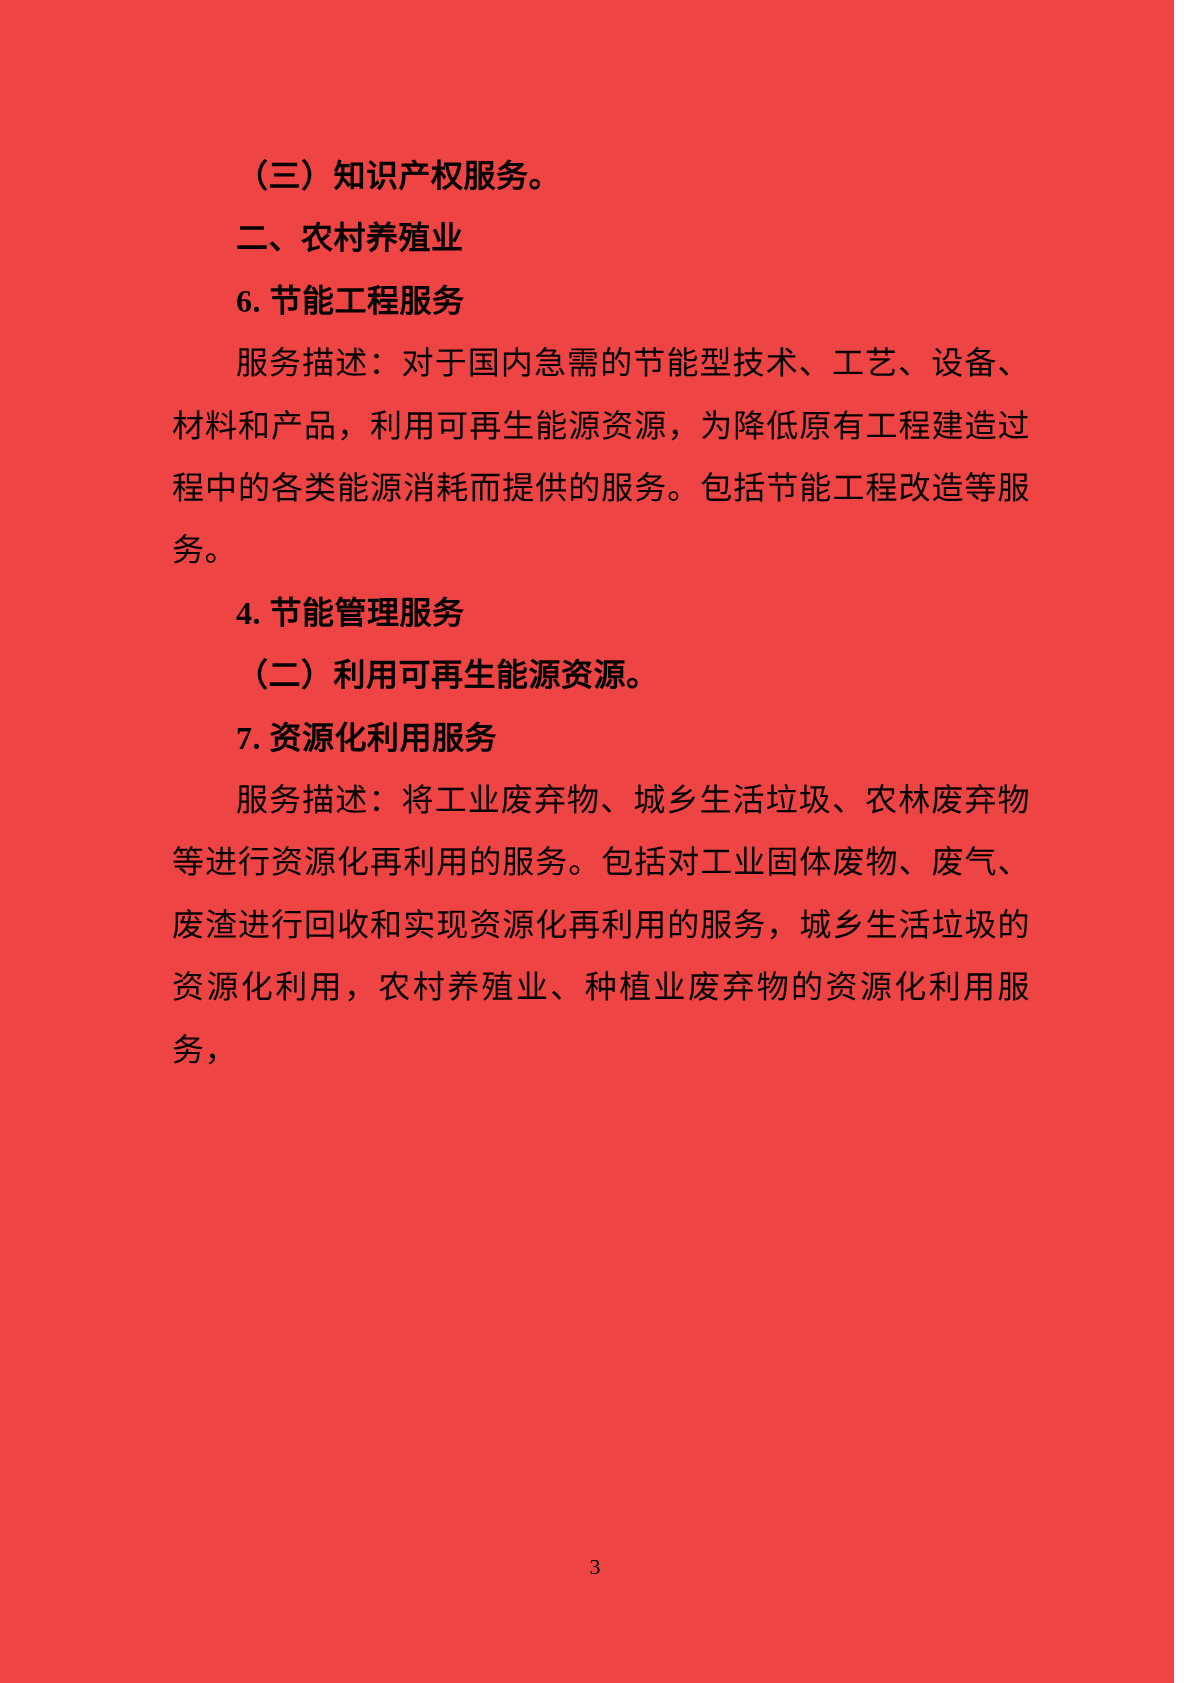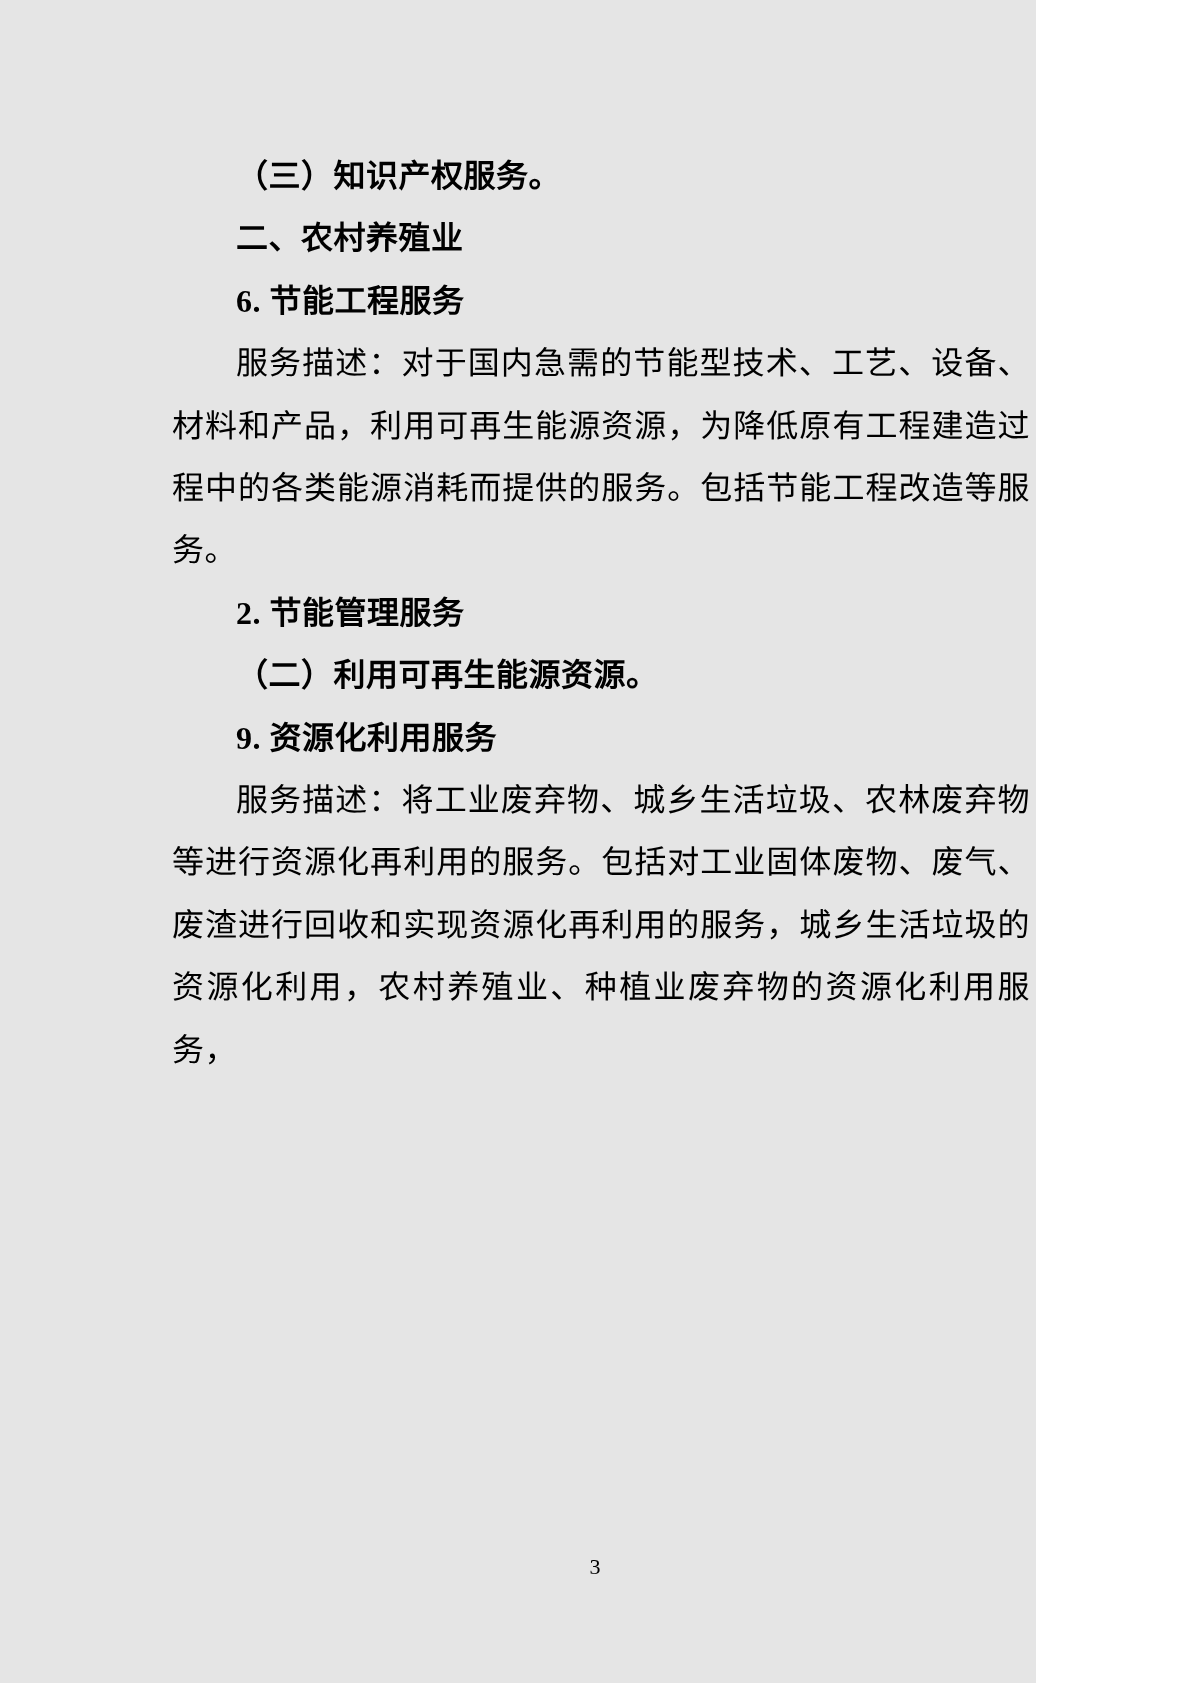--- a/index.html
+++ b/index.html
@@ -2,23 +2,23 @@
 <html lang="zh-CN"><head>
 <meta charset="utf-8">
 <style>
   html, body {
     margin: 0;
     padding: 0;
     background: #ffffff;
   }
   .page {
     position: relative;
-    width: 1036px;
+    width: 1174px;
     height: 1683px;
-    background: #e5e5e5;
+    background: #ef4444;
     overflow: hidden;
     font-family: "Liberation Serif", "DejaVu Serif", serif;
     color: #000000;
   }
   .doc-body {
     position: absolute;
     top: 145px;
     left: 172px;
     width: 858px;
   }
@@ -64,21 +64,21 @@
 </style>
 </head>
 <body>
 
 <div class="page">
   <main class="doc-body">
       <p class="block block-heading-kai">（三）知识产权服务。</p>
       <p class="block block-heading-section">二、农村养殖业</p>
       <p class="block block-heading-num">6. 节能工程服务</p>
       <p class="block block-body">服务描述：对于国内急需的节能型技术、工艺、设备、材料和产品，利用可再生能源资源，为降低原有工程建造过程中的各类能源消耗而提供的服务。包括节能工程改造等服务。</p>
-      <p class="block block-heading-num">2. 节能管理服务</p>
+      <p class="block block-heading-num">4. 节能管理服务</p>
       <p class="block block-heading-kai">（二）利用可再生能源资源。</p>
-      <p class="block block-heading-num">9. 资源化利用服务</p>
+      <p class="block block-heading-num">7. 资源化利用服务</p>
       <p class="block block-body">服务描述：将工业废弃物、城乡生活垃圾、农林废弃物等进行资源化再利用的服务。包括对工业固体废物、废气、废渣进行回收和实现资源化再利用的服务，城乡生活垃圾的资源化利用，农村养殖业、种植业废弃物的资源化利用服务，</p>
     </main>
   <div class="page-footer">
     <span>3</span>
   </div>
 </div>
 
 </body></html>

